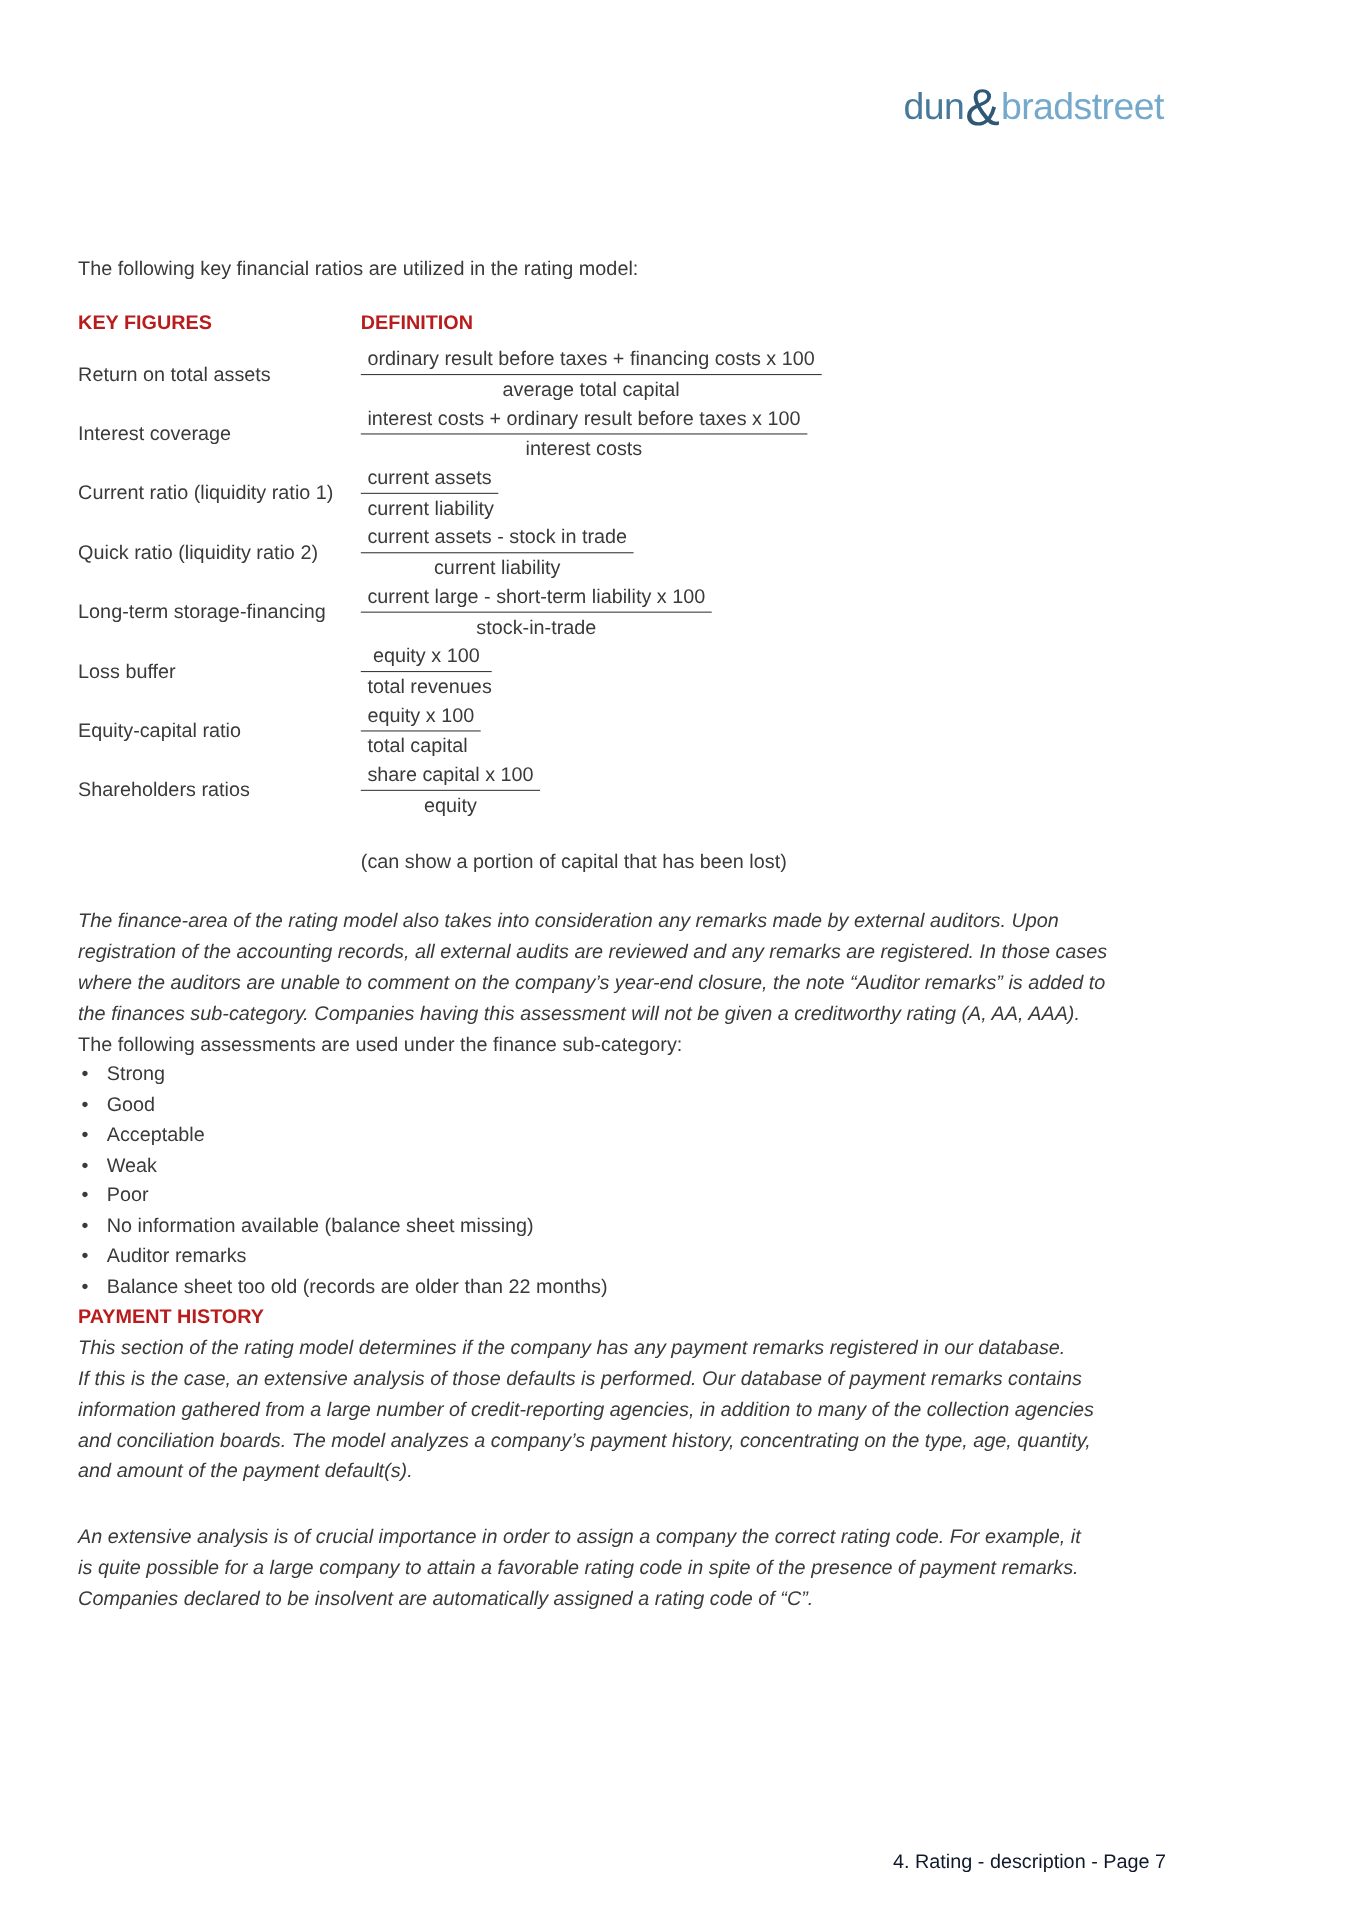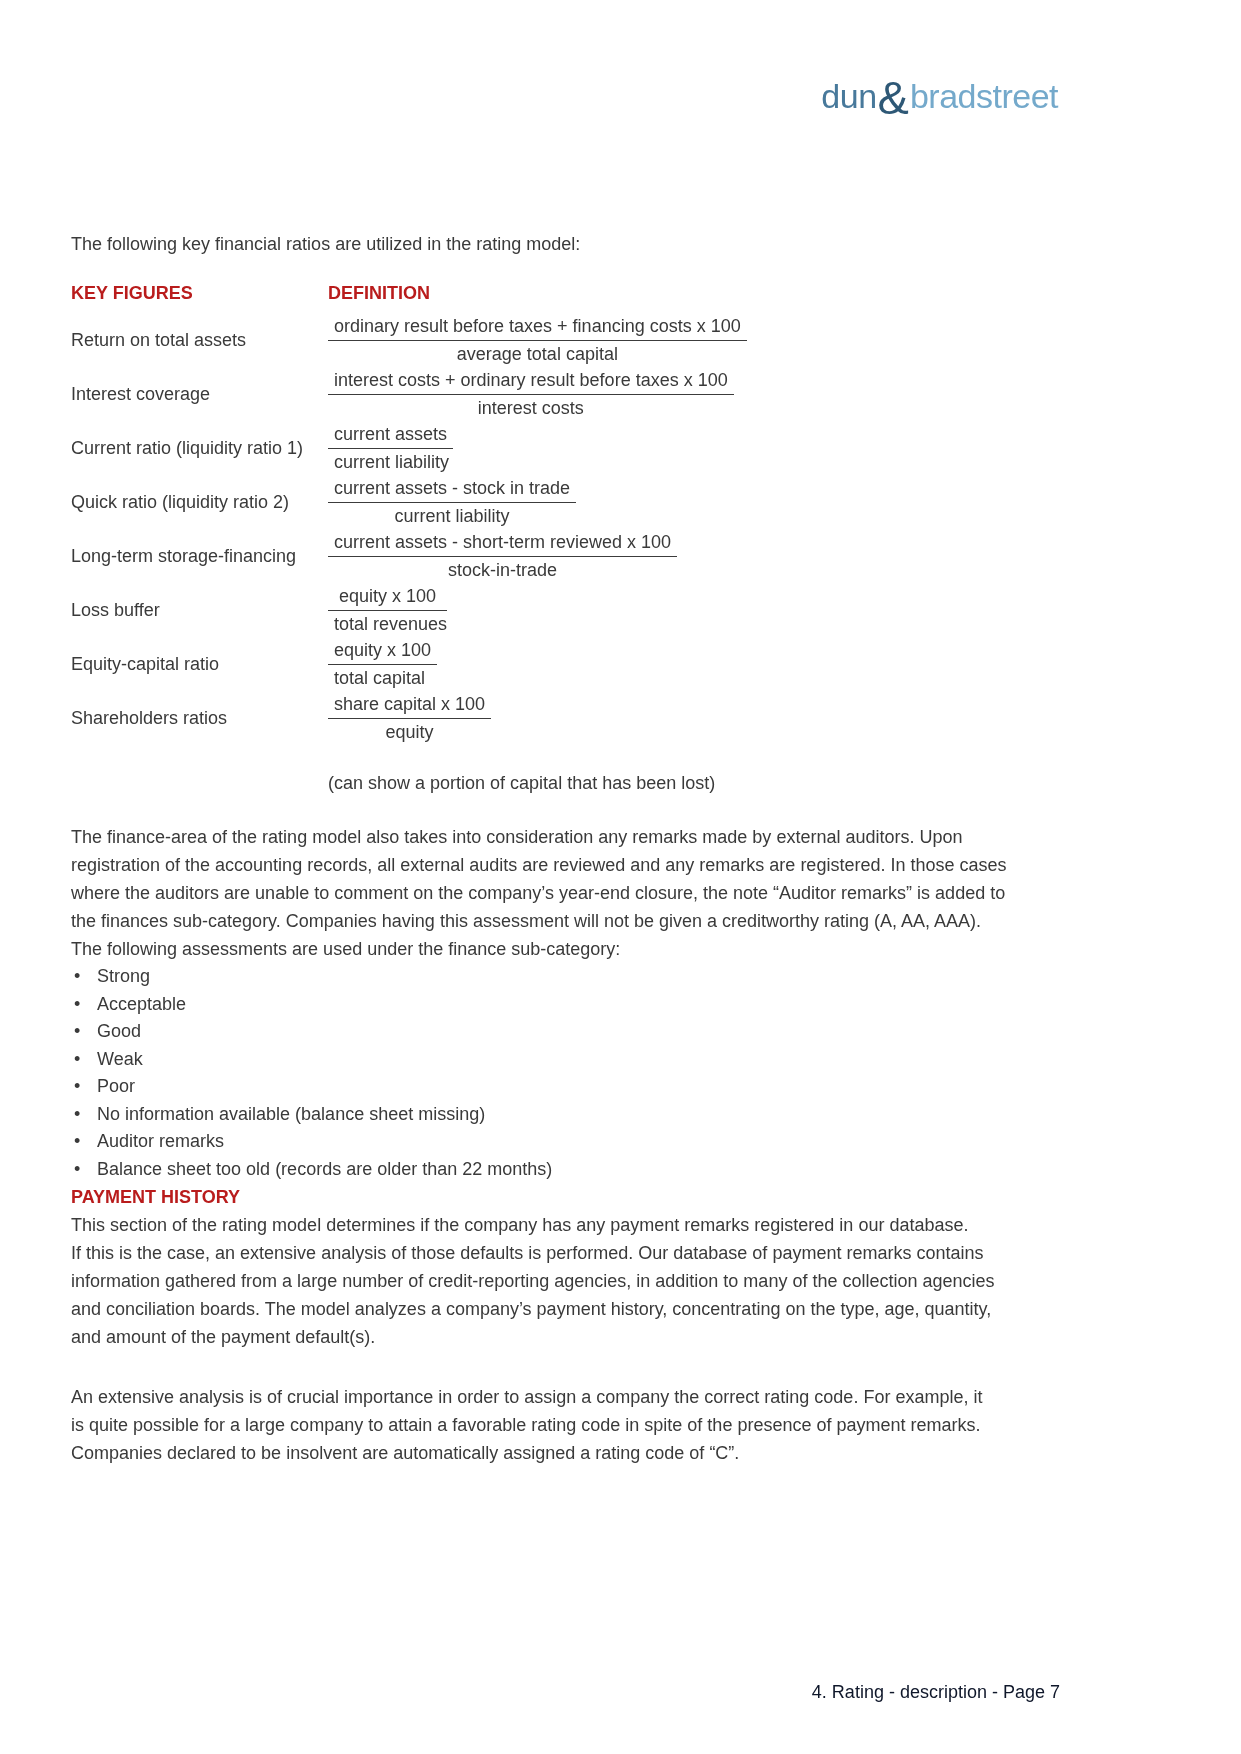--- a/index.html
+++ b/index.html
@@ -28,21 +28,21 @@
   #figures-rows { margin-top:6px; }
   .frow { display:grid; grid-template-columns:257px 1fr; min-height:52px; align-items:center; }
   .flabel { white-space:nowrap; }
   .fraction { display:inline-block; text-align:center; line-height:26px; vertical-align:middle; }
   .num { display:block; border-bottom:1.5px solid #3c3c3c; padding:0 6px 1px 6px; white-space:nowrap; }
   .den { display:block; white-space:nowrap; }
   .fraction.den-left .den { text-align:left; padding-left:6px; }
 
   .note { margin-left:257px; margin-top:24px; }
 
-  .para { margin-top:26px; }
+  .para { margin-top:26px;font-style:italic; }
   .pline { white-space:nowrap; }
 
   .assess-intro { margin-top:13px; }
   ul.assess { margin:0; padding:0; list-style:none; }
   ul.assess li { position:relative; line-height:27.5px; padding-left:26px; white-space:nowrap; }
   ul.assess li::before { content:"\2022"; position:absolute; left:3px; }
 
   .section-title { margin-top:7px; }
   .para-tight { margin-top:0; }
   .para-gap { margin-top:32px; }
@@ -106,21 +106,21 @@
         <span class="num">current assets - stock in trade</span>
         <span class="den">current liability</span>
       </span>
     </div>
   </div>
 
   <div class="frow">
     <div class="flabel">Long-term storage-financing</div>
     <div class="fdef">
       <span class="fraction">
-        <span class="num">current assets - short-term reviewed x 100</span>
+        <span class="num">current large - short-term liability x 100</span>
         <span class="den">stock-in-trade</span>
       </span>
     </div>
   </div>
 
   <div class="frow">
     <div class="flabel">Loss buffer</div>
     <div class="fdef">
       <span class="fraction den-left">
         <span class="num">equity x 100</span>
@@ -156,22 +156,22 @@
         <div class="pline">The finance-area of the rating model also takes into consideration any remarks made by external auditors. Upon</div>
         <div class="pline">registration of the accounting records, all external audits are reviewed and any remarks are registered. In those cases</div>
         <div class="pline">where the auditors are unable to comment on the company’s year-end closure, the note “Auditor remarks” is added to</div>
         <div class="pline">the finances sub-category. Companies having this assessment will not be given a creditworthy rating (A, AA, AAA).</div>
       </div>
 
     <p class="assess-intro">The following assessments are used under the finance sub-category:</p>
 
     <ul class="assess">
         <li>Strong</li>
+        <li>Good</li>
         <li>Acceptable</li>
-        <li>Good</li>
         <li>Weak</li>
         <li>Poor</li>
         <li>No information available (balance sheet missing)</li>
         <li>Auditor remarks</li>
         <li>Balance sheet too old (records are older than 22 months)</li>
       </ul>
 
     <p class="section-title bold">PAYMENT HISTORY</p>
 
     <div class="para para-tight">

